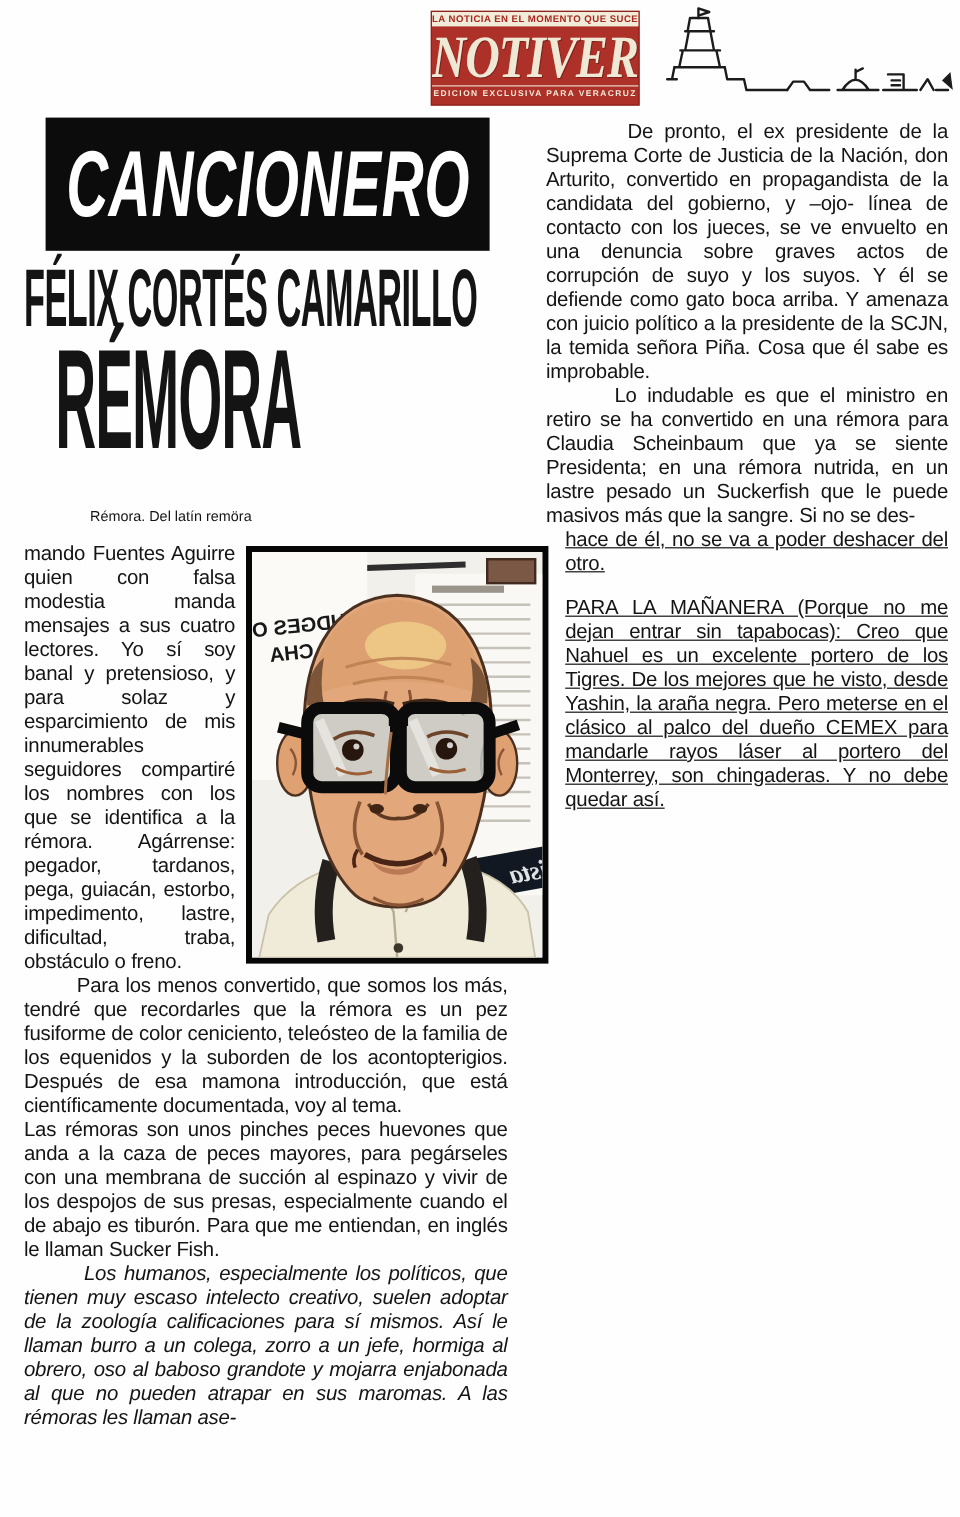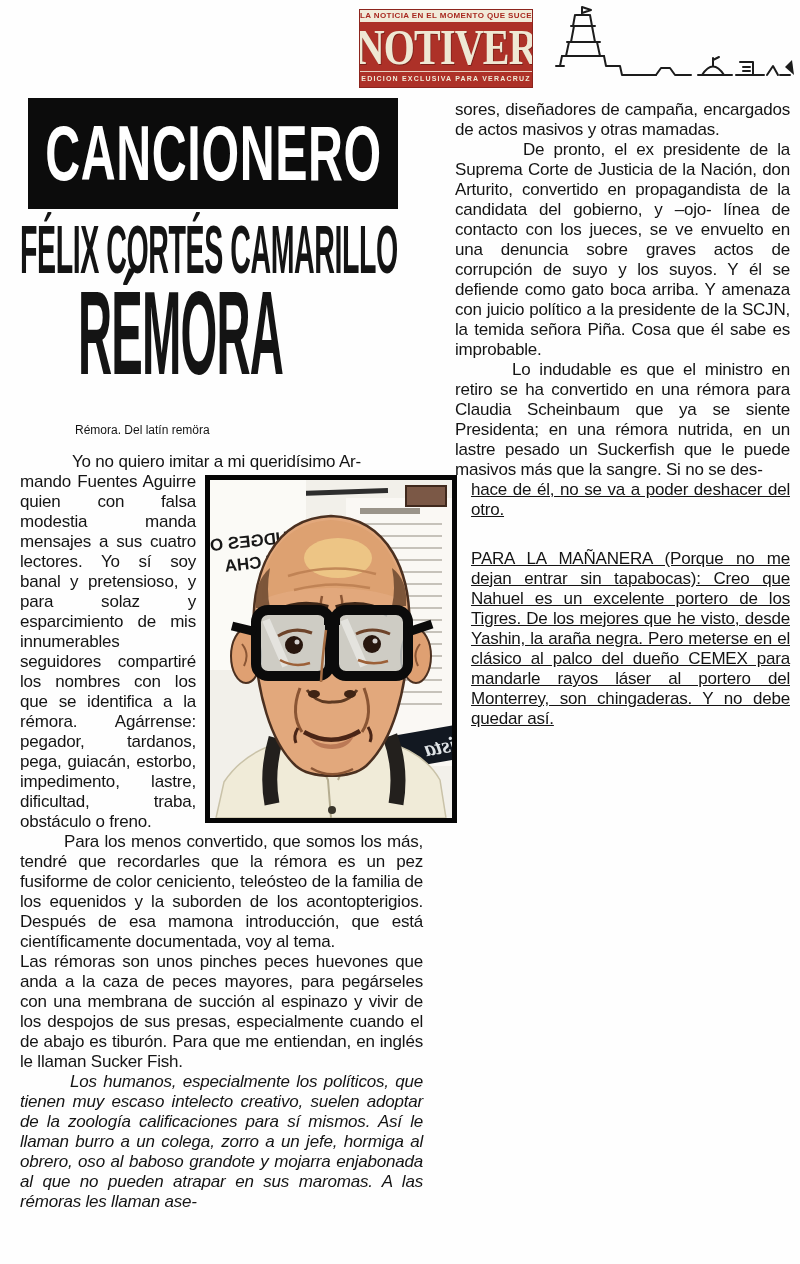--- a/index.html
+++ b/index.html
@@ -5,59 +5,59 @@
   html,body{margin:0;padding:0;background:#ffffff;}
   .page{position:relative;width:800px;height:1264px;background:#fefefe;overflow:hidden;
         font-family:"Liberation Sans",sans-serif;color:#141414;}
   p{margin:0;}
 
   
   .logo{position:absolute;left:359px;top:9px;width:174px;height:79px;background:#ad3128;
         box-sizing:border-box;border:1px solid #8c241d;display:flex;flex-direction:column;}
   .logo-top{background:#f1ebd9;color:#a8281f;font-size:8px;font-weight:bold;letter-spacing:.4px;
         text-align:center;line-height:12px;height:12px;white-space:nowrap;overflow:hidden;}
-  .logo-main{flex:1;display:flex;align-items:center;justify-content:center;overflow:hidden;}
+  .logo-main{flex:1;display:flex;align-items:center;justify-content:center;overflow:hidden;font-style:italic;}
   .logo-main span{font-family:"Liberation Serif",serif;font-weight:bold;font-size:50px;color:#efe8d4;
         transform:scaleX(0.80);letter-spacing:-1px;line-height:1;text-shadow:1px 1px 0 rgba(60,10,8,.45);}
   .logo-bottom{color:#f1ebd9;font-size:7px;font-weight:bold;letter-spacing:1.2px;text-align:center;
         height:15px;line-height:14px;border-top:1px solid rgba(241,235,217,.85);white-space:nowrap;overflow:hidden;}
 
   .sketch{position:absolute;left:552px;top:2px;}
 
   
   .left-col{position:absolute;left:20px;top:98px;width:403px;}
-  .banner{margin-left:8px;width:370px;height:111px;background:#0c0c0c;
-        display:flex;align-items:center;justify-content:center;overflow:hidden;}
+  .banner{margin-left:18px;width:370px;height:111px;background:#0c0c0c;
+        display:flex;align-items:center;justify-content:center;overflow:hidden;font-style:italic;}
   .banner-text{color:#ffffff;font-weight:bold;font-size:78px;letter-spacing:1px;
         transform:scaleX(0.62);white-space:nowrap;}
   .author{margin-top:14px;height:52px;overflow:visible;}
   .author span{display:inline-block;font-weight:bold;font-size:68px;line-height:52px;
         transform:scaleX(0.42);transform-origin:left center;white-space:nowrap;letter-spacing:-1px;}
-  .headline{margin-top:6px;margin-left:58px;height:110px;}
+  .headline{margin-top:6px;margin-left:26px;height:110px;}
   .headline span{display:inline-block;font-weight:bold;font-size:118px;line-height:104px;
         transform:scaleX(0.40);transform-origin:left center;white-space:nowrap;letter-spacing:-2px;}
   .subtitle{margin-left:55px;margin-top:32px;font-size:12px;}
 
   .body{margin-top:15px;}
   .body p{font-size:17px;line-height:20px;text-align:justify;letter-spacing:-.2px;}
   .p1a{text-indent:52px;white-space:nowrap;text-align:left;}
   .photo-frame{float:right;width:242px;height:338px;border:5px solid #060606;
         margin:3px -34px 8px 9px;background:#f2f0ea;}
   .photo-frame svg{display:block;}
   .p2{clear:right;text-indent:44px;}
   .p4{text-indent:50px;font-style:italic;}
 
   
   .right-col{position:absolute;left:455px;top:100px;width:335px;}
   .right-col p{font-size:17px;line-height:20px;text-align:justify;letter-spacing:-.2px;}
   .ind68{text-indent:68px;}
   .ind57{text-indent:57px;}
   .ind66{text-indent:66px;}
   .block-b{padding-left:16px;text-decoration:underline;}
-  .rp5{margin-top:29px;}
+  .rp5{margin-top:17px;}
 </style>
 </head>
 <body>
 
 <div class="page">
 
   <div class="logo">
     <div class="logo-top">LA NOTICIA EN EL MOMENTO QUE SUCEDE</div>
     <div class="logo-main">
       <span>NOTIVER</span>
@@ -88,21 +88,20 @@
       <span>FÉLIX CORTÉS CAMARILLO</span>
     </div>
 
     <div class="headline">
       <span>RÉMORA</span>
     </div>
 
     <div class="subtitle">Rémora. Del latín remöra</div>
 
     <div class="body">
-      <p class="p1a">Yo no quiero imitar a mi queridísimo Ar-</p>
 
       <div>
 
         <div class="photo-frame">
           <svg width="242" height="338" viewBox="0 0 242 338">
 
             <rect width="242" height="338" fill="#f2f0ea"></rect>
             <rect x="136" y="18" width="106" height="268" fill="#faf8f4"></rect>
             <g stroke="#c6c2ba" stroke-width="2">
               <line x1="150" y1="44" x2="232" y2="44"></line>
@@ -189,21 +188,20 @@
         <p>mando Fuentes Aguirre quien con falsa modestia manda mensajes a sus cuatro lectores. Yo sí soy banal y pretensioso, y para solaz y esparcimiento de mis innumerables seguidores compartiré los nombres con los que se identifica a la rémora. Agárrense: pegador, tardanos, pega, guiacán, estorbo, impedimento, lastre, dificultad, traba, obstáculo o freno.</p>
       </div>
 
       <p class="p2">Para los menos convertido, que somos los más, tendré que recordarles que la rémora es un pez fusiforme de color ceniciento, teleósteo de la familia de los equenidos y la suborden de los acontopterigios. Después de esa mamona introducción, que está científicamente documentada, voy al tema.</p>
       <p class="p3">Las rémoras son unos pinches peces huevones que anda a la caza de peces mayores, para pegárseles con una membrana de succión al espinazo y vivir de los despojos de sus presas, especialmente cuando el de abajo es tiburón. Para que me entiendan, en inglés le llaman Sucker Fish.</p>
       <p class="p4">Los humanos, especialmente los políticos, que tienen muy escaso intelecto creativo, suelen adoptar de la zoología calificaciones para sí mismos. Así le llaman burro a un colega, zorro a un jefe, hormiga al obrero, oso al baboso grandote y mojarra enjabonada al que no pueden atrapar en sus maromas. A las rémoras les llaman ase-</p>
     </div>
   </div>
 
   <div class="right-col">
-    <p>sores, diseñadores de campaña, encargados de actos masivos y otras mamadas.</p>
     <p class="ind68">De pronto, el ex presidente de la Suprema Corte de Justicia de la Nación, don Arturito, convertido en propagandista de la candidata del gobierno, y –ojo- línea de contacto con los jueces, se ve envuelto en una denuncia sobre graves actos de corrupción de suyo y los suyos. Y él se defiende como gato boca arriba. Y amenaza con juicio político a la presidente de la SCJN, la temida señora Piña. Cosa que él sabe es improbable.</p>
     <p class="ind57">Lo indudable es que el ministro en retiro se ha convertido en una rémora para Claudia Scheinbaum que ya se siente Presidenta; en una rémora nutrida, en un lastre pesado un Suckerfish que le puede masivos más que la sangre. Si no se des-</p>
     <div class="block-b">
       <p>hace de él, no se va a poder deshacer del otro.</p>
       <p class="rp5">PARA LA MAÑANERA (Porque no me dejan entrar sin tapabocas): Creo que Nahuel es un excelente portero de los Tigres. De los mejores que he visto, desde Yashin, la araña negra. Pero meterse en el clásico al palco del dueño CEMEX para mandarle rayos láser al portero del Monterrey, son chingaderas. Y no debe quedar así.</p>
     </div>
   </div>
 
 </div>
 

